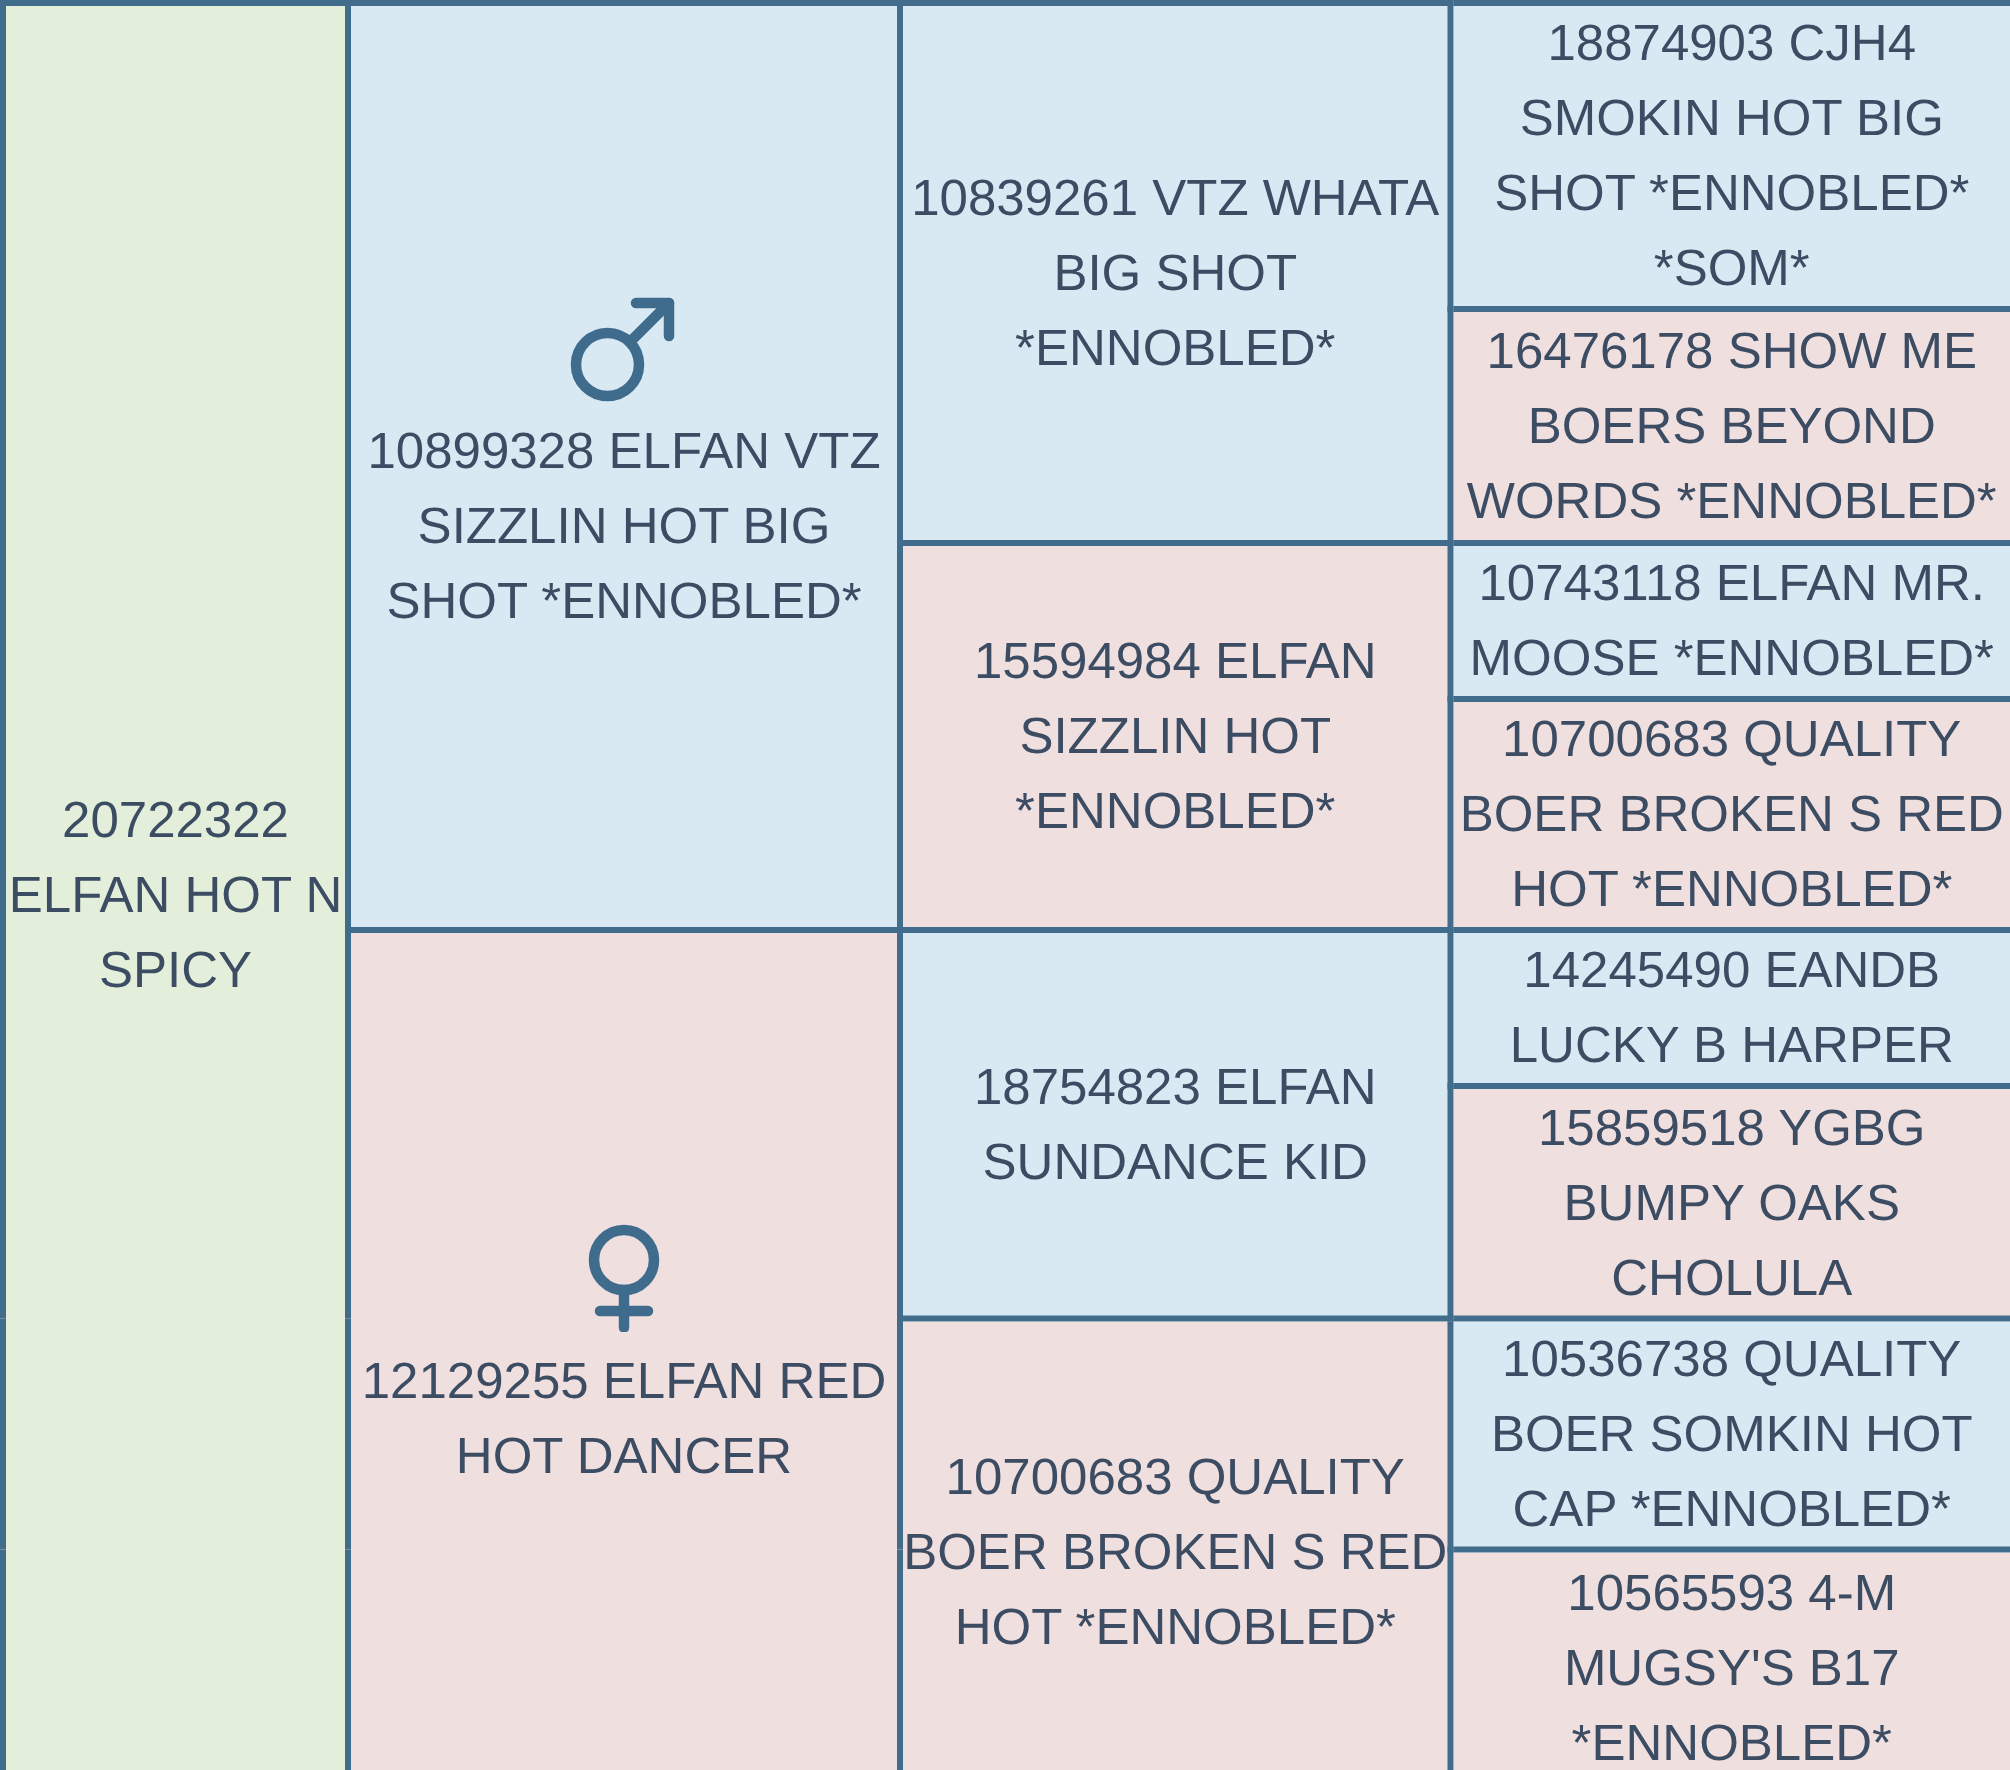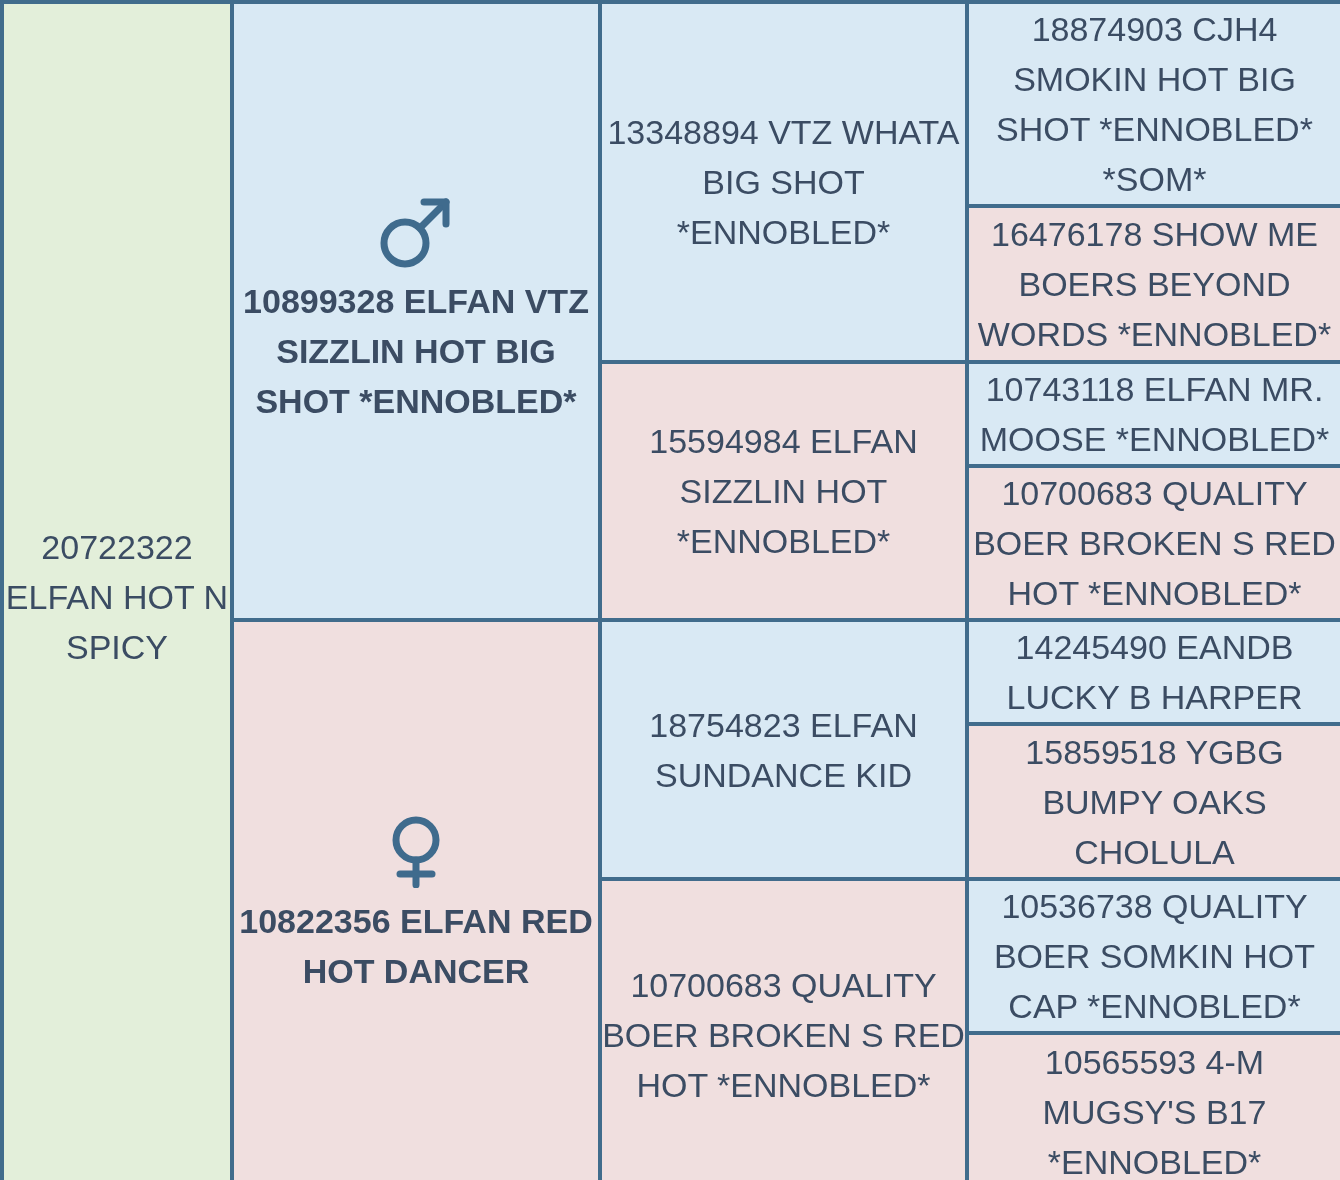--- a/index.html
+++ b/index.html
@@ -35,21 +35,21 @@
   tr.r2{height:156px}
   tr.r3{height:100px}
   tr.r4{height:154px}
   tr.r5{height:101px}
   tr.r6{height:155px}
   tr.r7{height:154px}
   tr.r8{height:158px}
   td.blue{background:var(--male-cell-color);}
   td.pink{background:var(--female-cell-color);}
   td.subject{background:var(--subject-cell-color);}
-  .parent-name{font-weight:700;}
+  .parent-name{font-weight:400;}
   .gender-icon{display:block;margin:0 auto 8px auto;}
   .gender-icon svg{display:block;margin:0 auto;}
   .gender-icon svg *{stroke:var(--icon-color);fill:none;}
 </style>
 </head>
 <body>
 
 <table class="pedigree">
   <colgroup>
     <col class="c1">
@@ -66,21 +66,21 @@
         <span class="gender-icon">
           <svg width="72" height="72" viewBox="0 0 72 72" stroke-width="7" stroke-linecap="round" stroke-linejoin="round">
             <circle cx="25" cy="47" r="21"></circle>
             <path d="M40 32 L66 6"></path>
             <path d="M44 6 L66 6 L66 28"></path>
           </svg>
         </span>
         <div class="parent-name">10899328 ELFAN VTZ SIZZLIN HOT BIG SHOT *ENNOBLED*</div>
       </td>
       <td class="blue" rowspan="2">
-        <div>13348894 VTZ WHATA BIG SHOT *ENNOBLED*</div>
+        <div>10839261 VTZ WHATA BIG SHOT *ENNOBLED*</div>
       </td>
       <td class="blue">
         <div>18874903 CJH4 SMOKIN HOT BIG SHOT *ENNOBLED* *SOM*</div>
       </td>
     </tr>
     <tr class="r2">
       <td class="pink">
         <div>16476178 SHOW ME BOERS BEYOND WORDS *ENNOBLED*</div>
       </td>
     </tr>
@@ -99,21 +99,21 @@
     </tr>
     <tr class="r5">
       <td class="pink" rowspan="4">
         <span class="gender-icon">
           <svg width="52" height="72" viewBox="0 0 52 72" stroke-width="7" stroke-linecap="round" stroke-linejoin="round">
             <circle cx="26" cy="24" r="20"></circle>
             <path d="M26 44 L26 69"></path>
             <path d="M10 58 L42 58"></path>
           </svg>
         </span>
-        <div class="parent-name">10822356 ELFAN RED HOT DANCER</div>
+        <div class="parent-name">12129255 ELFAN RED HOT DANCER</div>
       </td>
       <td class="blue" rowspan="2">
         <div>18754823 ELFAN SUNDANCE KID</div>
       </td>
       <td class="blue">
         <div>14245490 EANDB LUCKY B HARPER</div>
       </td>
     </tr>
     <tr class="r6">
       <td class="pink">

